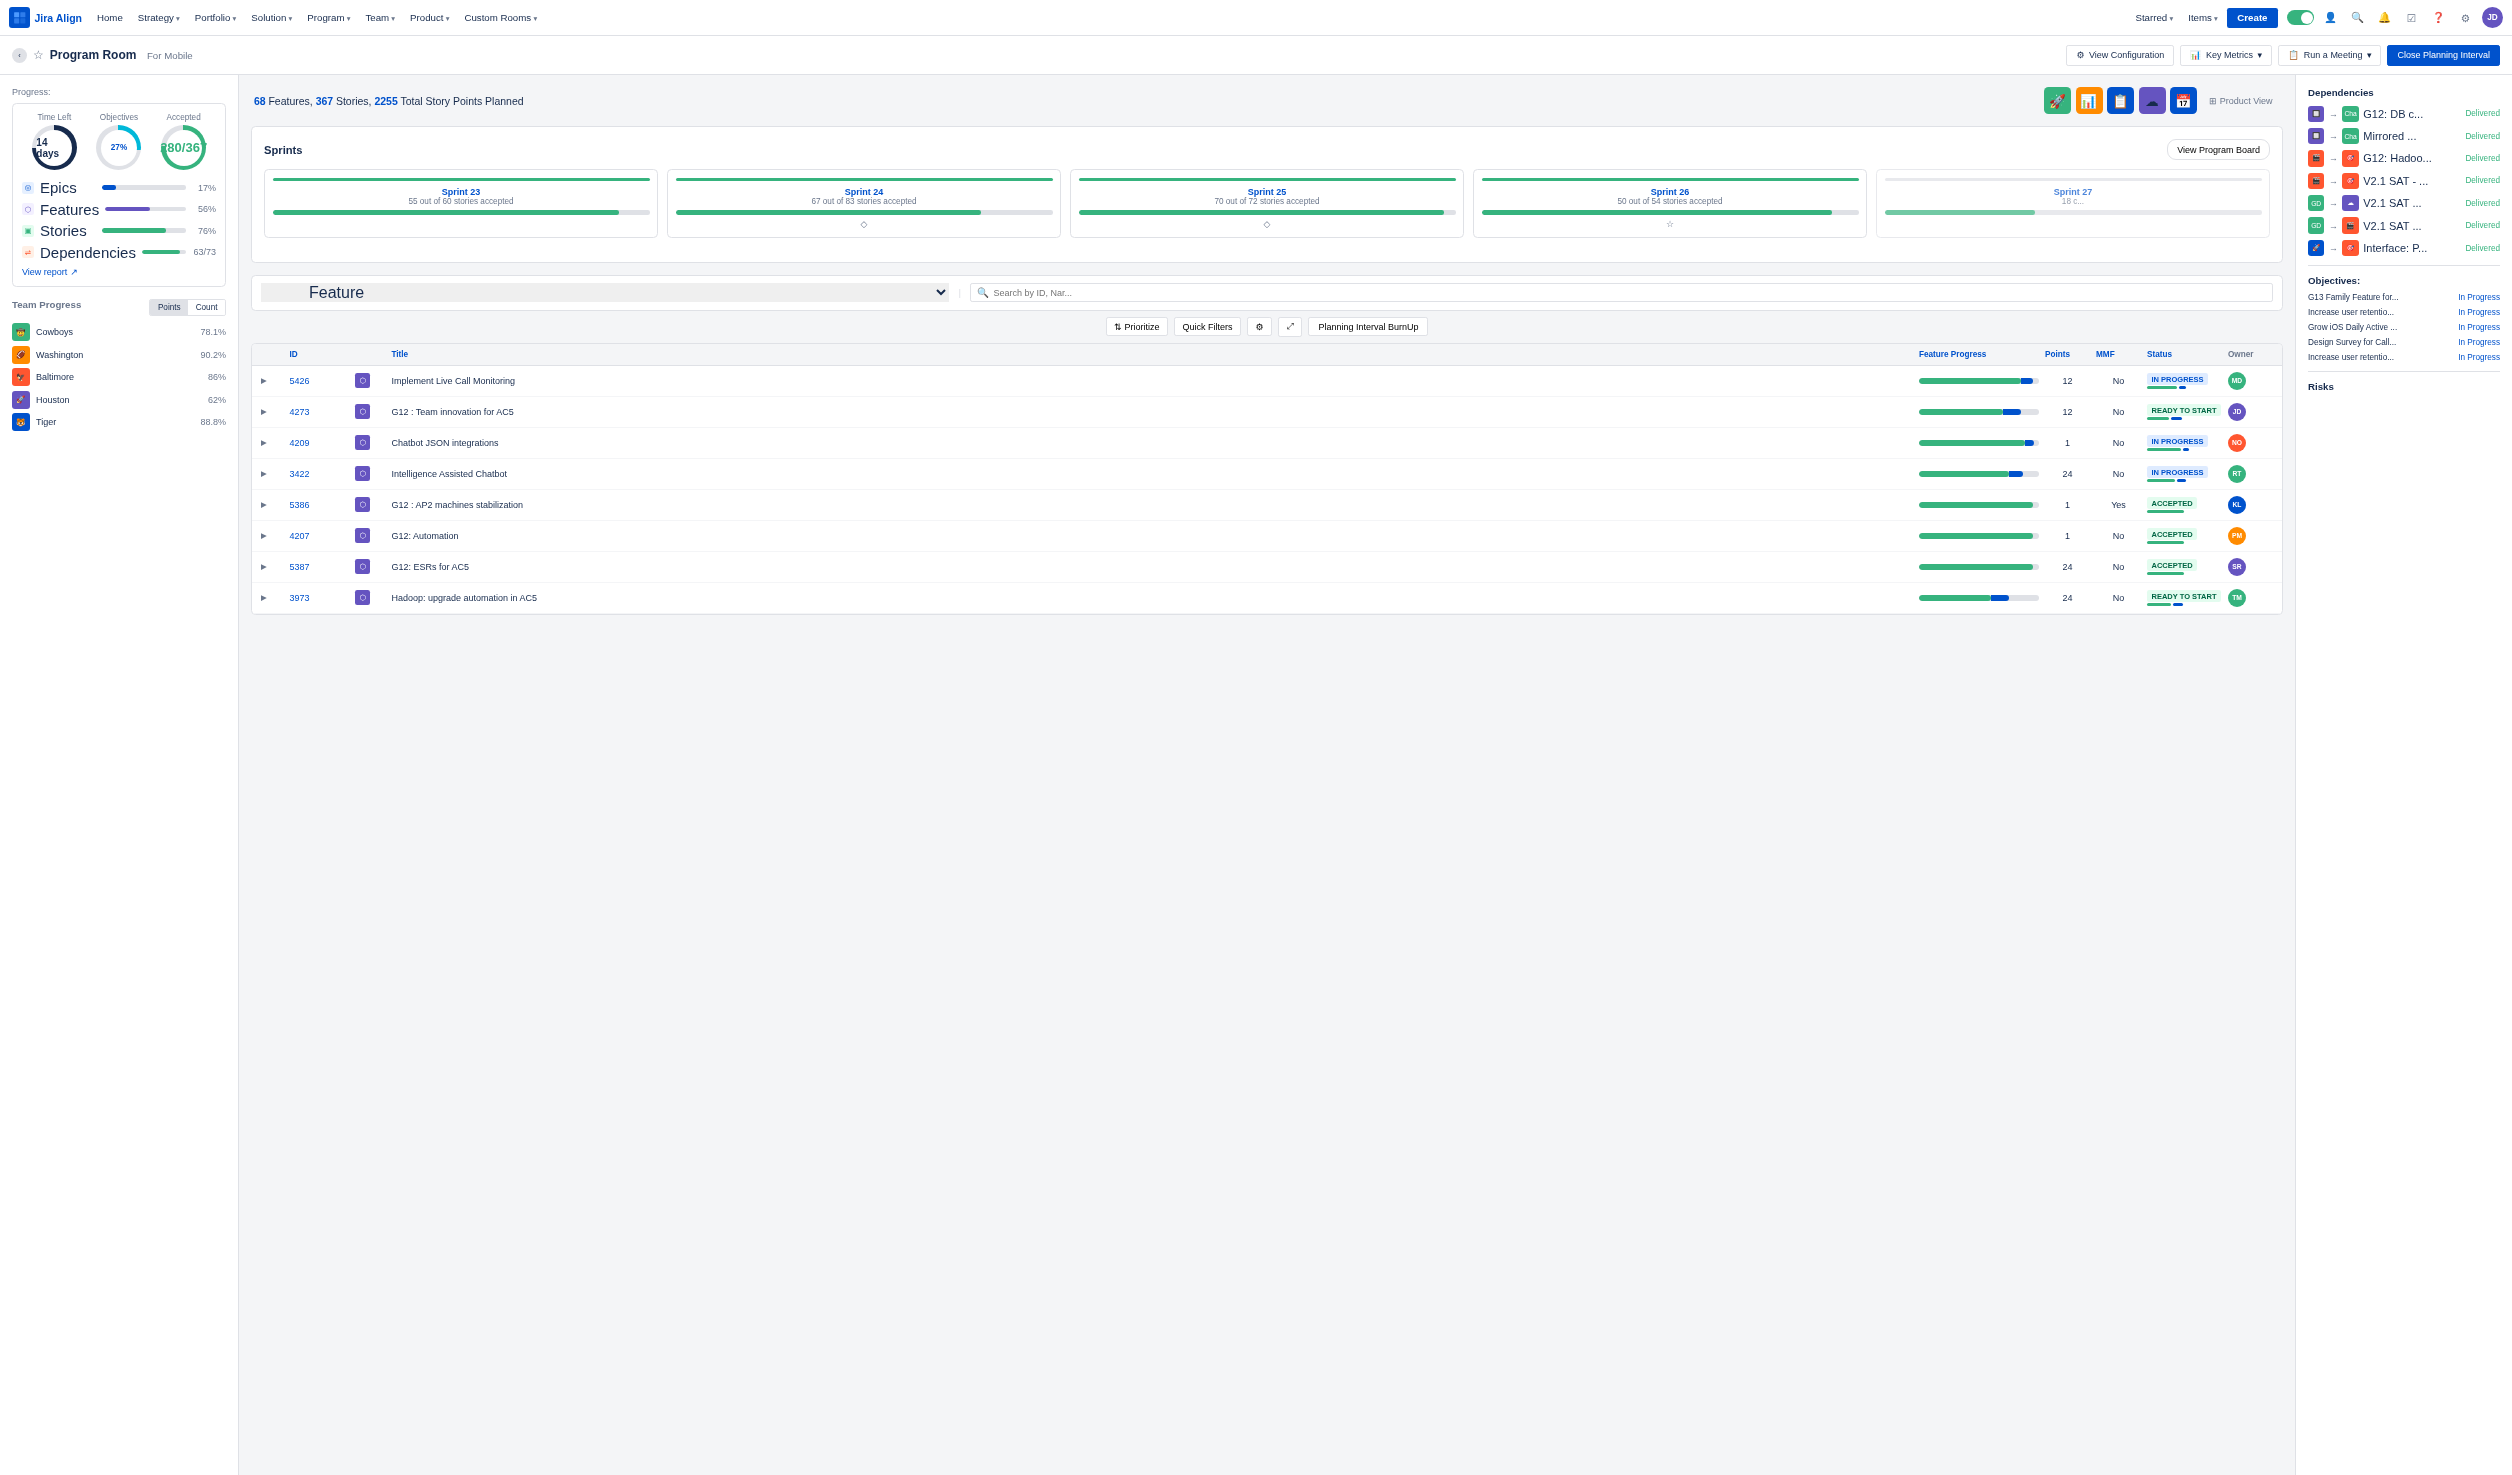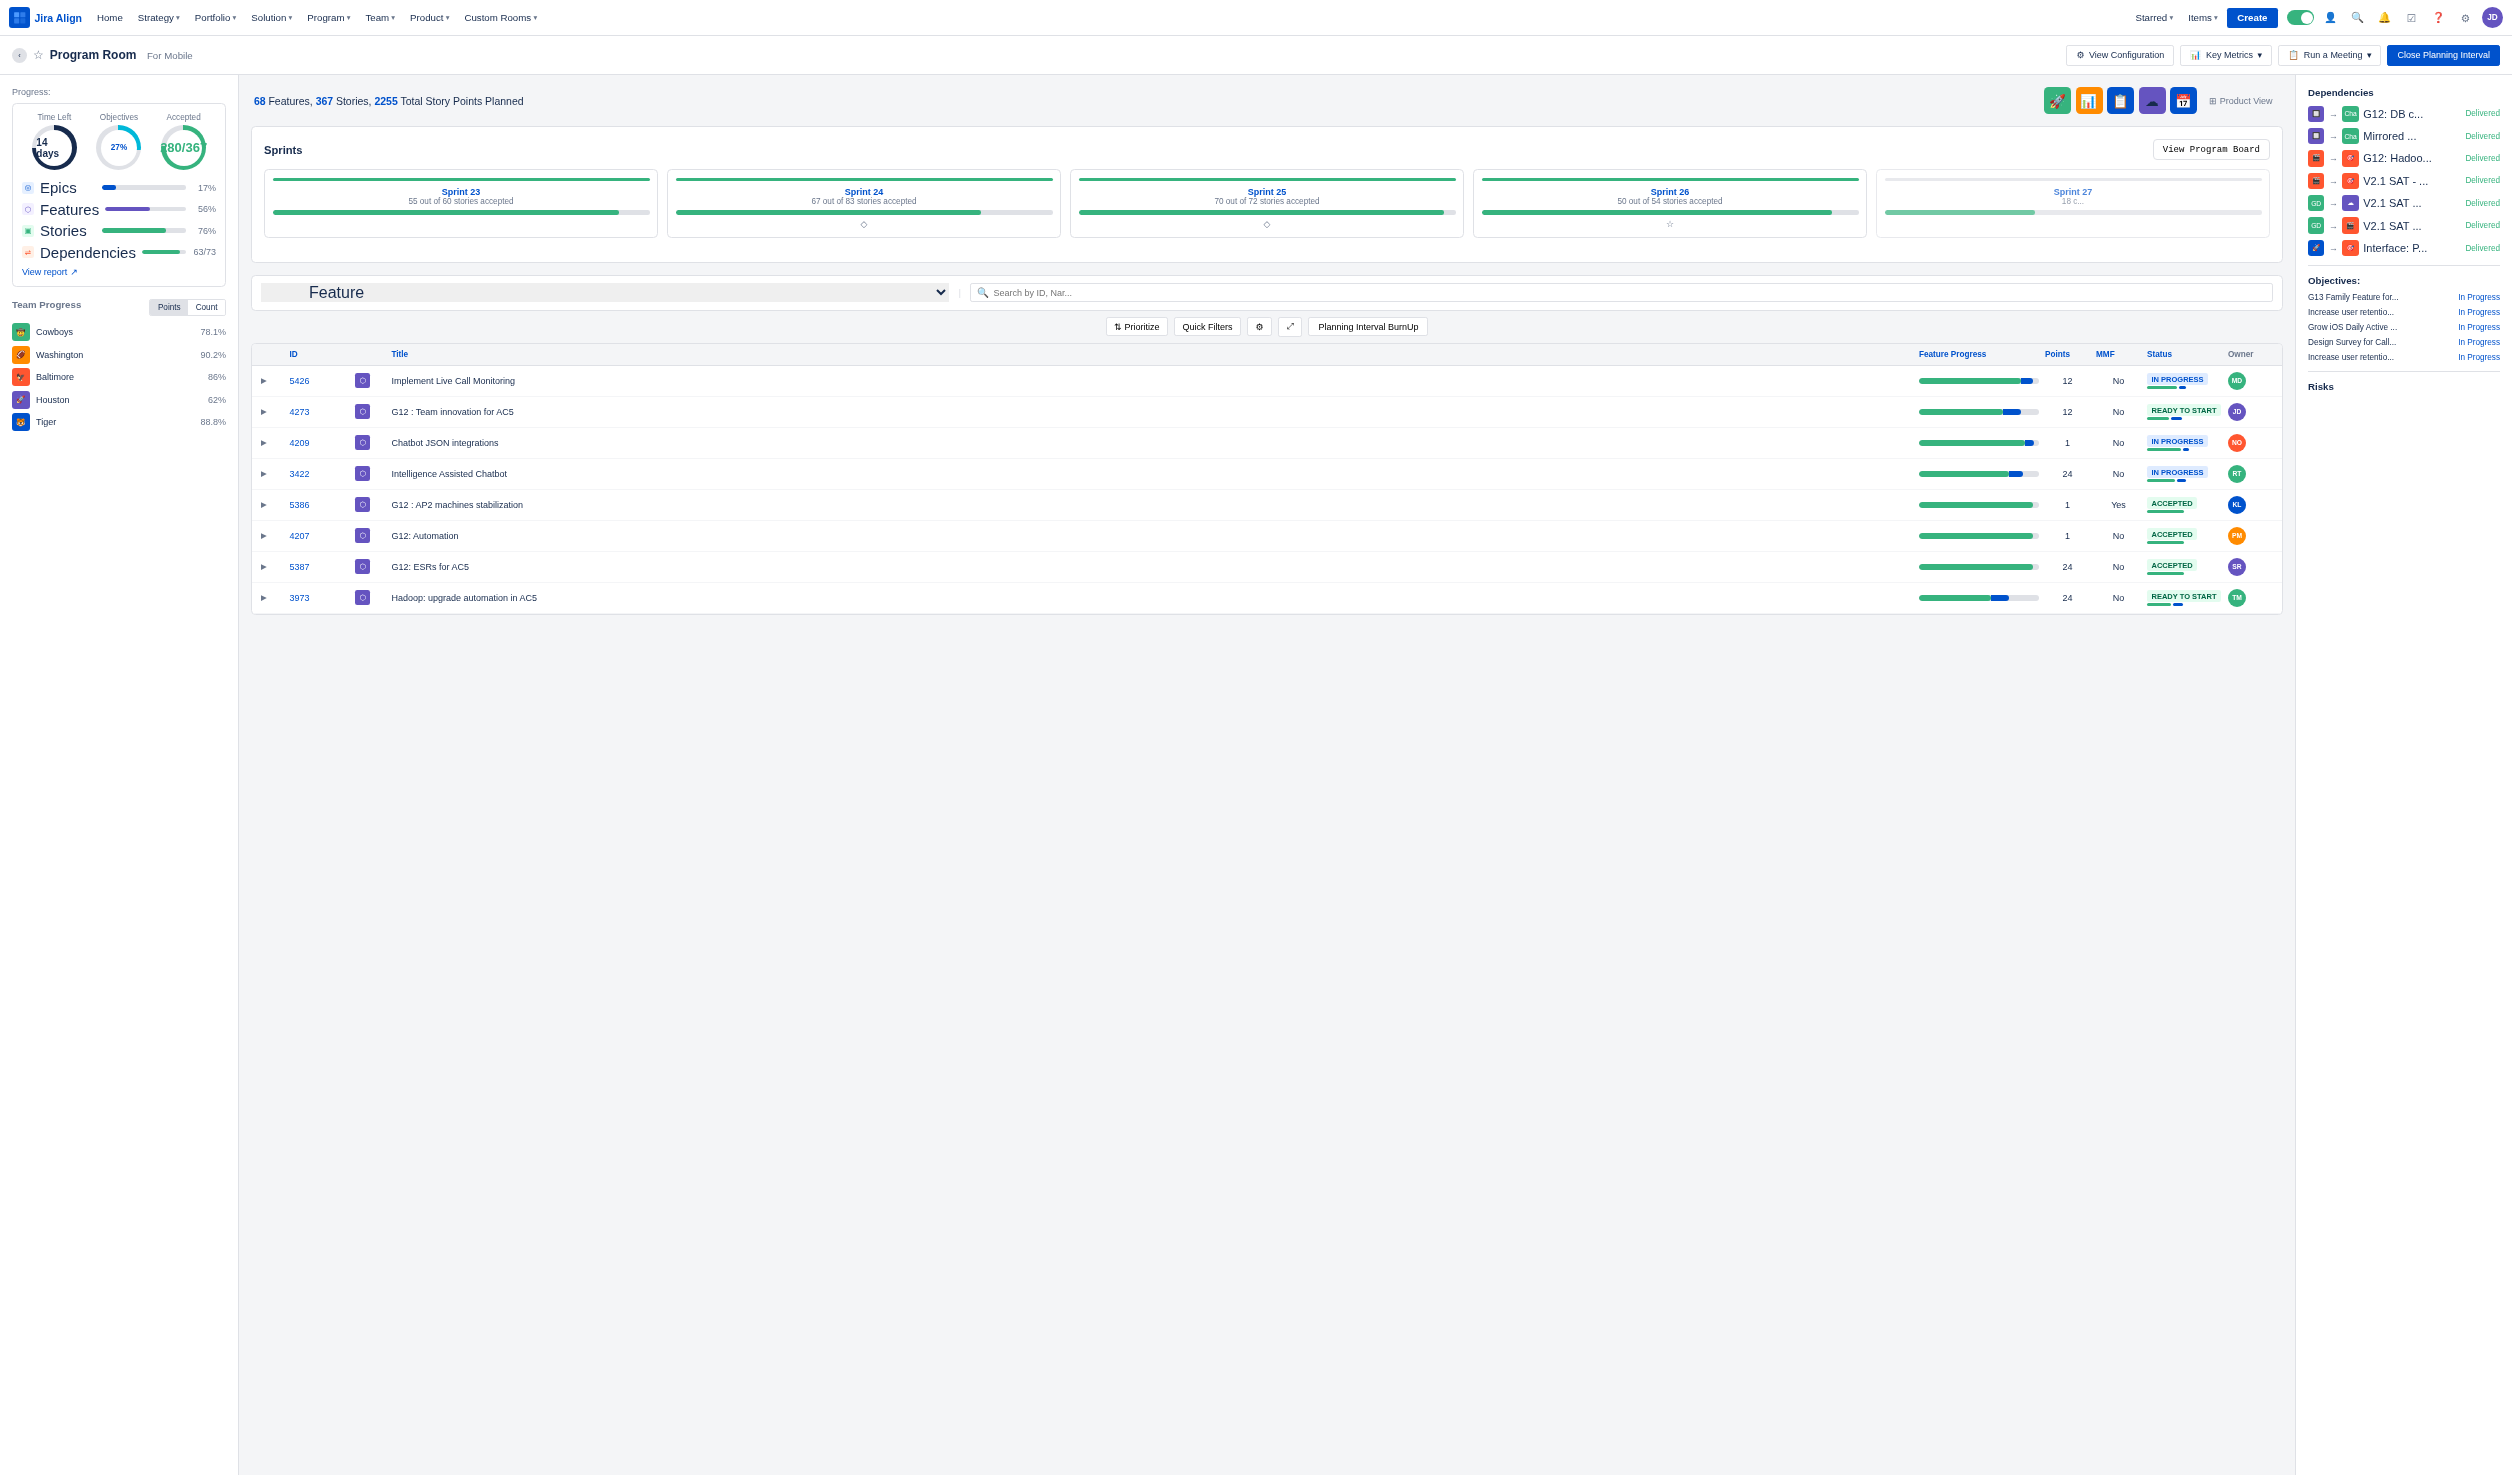--- a/index.html
+++ b/index.html
@@ -3,21 +3,21 @@
   <meta charset="utf-8">
   <style>
     * { box-sizing: border-box; margin: 0; padding: 0; }
     body { font-family: -apple-system, BlinkMacSystemFont, 'Segoe UI', sans-serif; font-size: 9.7px; background: #f4f5f7; color: #172b4d; }
 
     
     .top-nav { display: flex; align-items: center; background: #fff; border-bottom: 0.7px solid #dfe1e6; height: 36px; padding: 0 9px; gap: 3px; }
     .nav-logo { display: flex; align-items: center; gap: 4.5px; margin-right: 6px; }
     .nav-logo-icon { width: 21px; height: 21px; background: #0052cc; border-radius: 3px; display: flex; align-items: center; justify-content: center; color: white; font-weight: bold; font-size: 8.2px; }
     .nav-logo-text { font-weight: 700; color: #0052cc; font-size: 10.5px; }
-    .nav-item { padding: 3px 6px; cursor: pointer; color: #172b4d; font-size: 9.7px; display: flex; align-items: center; gap: 2.2px; border-radius: 2.2px; white-space: nowrap; }
+    .nav-item { padding: 3px 6px; cursor: pointer; color: #172b4d; font-size: 9.7px; display: flex; align-items: flex-end; gap: 2.2px; border-radius: 2.2px; white-space: nowrap; }
     .nav-item .chevron { font-size: 7.5px; color: #6b778c; }
     .nav-spacer { flex: 1; }
     .create-btn { background: #0052cc; color: white; border: none; padding: 4.5px 10.5px; border-radius: 2.2px; font-weight: 600; cursor: pointer; font-size: 9.7px; }
     .nav-icons { display: flex; align-items: center; gap: 6px; margin-left: 6px; }
     .nav-icon-btn { width: 21px; height: 21px; display: flex; align-items: center; justify-content: center; cursor: pointer; color: #6b778c; border-radius: 50%; font-size: 10.5px; }
     .toggle-switch { width: 27px; height: 15px; background: #36b37e; border-radius: 7.5px; position: relative; cursor: pointer; }
     .toggle-switch::after { content: ''; width: 12px; height: 12px; background: white; border-radius: 50%; position: absolute; top: 1.5px; right: 1.5px; }
     .avatar-nav { width: 21px; height: 21px; border-radius: 50%; background: #6554c0; color: white; display: flex; align-items: center; justify-content: center; font-size: 8.2px; font-weight: 600; cursor: pointer; overflow: hidden; }
 
     
@@ -77,21 +77,21 @@
     .team-toggle-btn { padding: 3px 7.5px; font-size: 8.2px; cursor: pointer; background: white; color: #172b4d; }
     .team-toggle-btn.active { background: #dfe1e6; }
     .team-row { display: flex; align-items: center; gap: 6px; margin-bottom: 4.5px; }
     .team-avatar { width: 18px; height: 18px; border-radius: 3px; display: flex; align-items: center; justify-content: center; font-size: 7.5px; color: white; flex-shrink: 0; overflow: hidden; }
     .team-name { flex: 1; font-size: 9px; color: #172b4d; }
     .team-pct { font-size: 9px; color: #6b778c; width: 31px; text-align: right; }
 
     
     .sprints-header { display: flex; align-items: center; justify-content: space-between; margin-bottom: 9px; }
     .sprints-title { font-size: 11.2px; font-weight: 600; color: #172b4d; }
-    .view-board-btn { padding: 4.5px 9px; border: 0.7px solid #dfe1e6; border-radius: 4px; font-size: 9px; cursor: pointer; background: white; font-family: Liberation Mono, monospace; }
+    .view-board-btn { padding: 4.5px 9px; border: 0.7px solid #dfe1e6; border-radius: 9px; font-size: 9px; cursor: pointer; background: white; }
     .sprints-grid { display: grid; grid-template-columns: repeat(5, 1fr); gap: 9px; margin-bottom: 12px; }
     .sprint-card { border: 0.7px solid #dfe1e6; border-radius: 4.5px; padding: 7.5px; background: white; cursor: pointer; }
     .sprint-name { color: #0052cc; font-weight: 600; font-size: 9px; text-align: center; }
     .sprint-stories { font-size: 8.2px; color: #6b778c; text-align: center; margin-bottom: 4.5px; }
     .sprint-bar { height: 4.5px; background: #dfe1e6; border-radius: 2.2px; overflow: hidden; }
     .sprint-bar-fill { height: 100%; background: #36b37e; border-radius: 2.2px; }
     .sprint-icon { text-align: center; margin-top: 4.5px; color: #6b778c; font-size: 9px; }
     .sprint-top-bar { height: 3px; border-radius: 1.5px; background: #36b37e; margin-bottom: 6px; }
     .action-btn { display: flex; align-items: center; gap: 3px; padding: 3.7px 7.5px; border: 0.7px solid #dfe1e6; border-radius: 2.2px; font-size: 9px; cursor: pointer; background: white; }
     .burnup-btn { padding: 3.7px 9px; border: 0.7px solid #dfe1e6; border-radius: 2.2px; font-size: 9px; cursor: pointer; background: white; font-weight: 500; }

